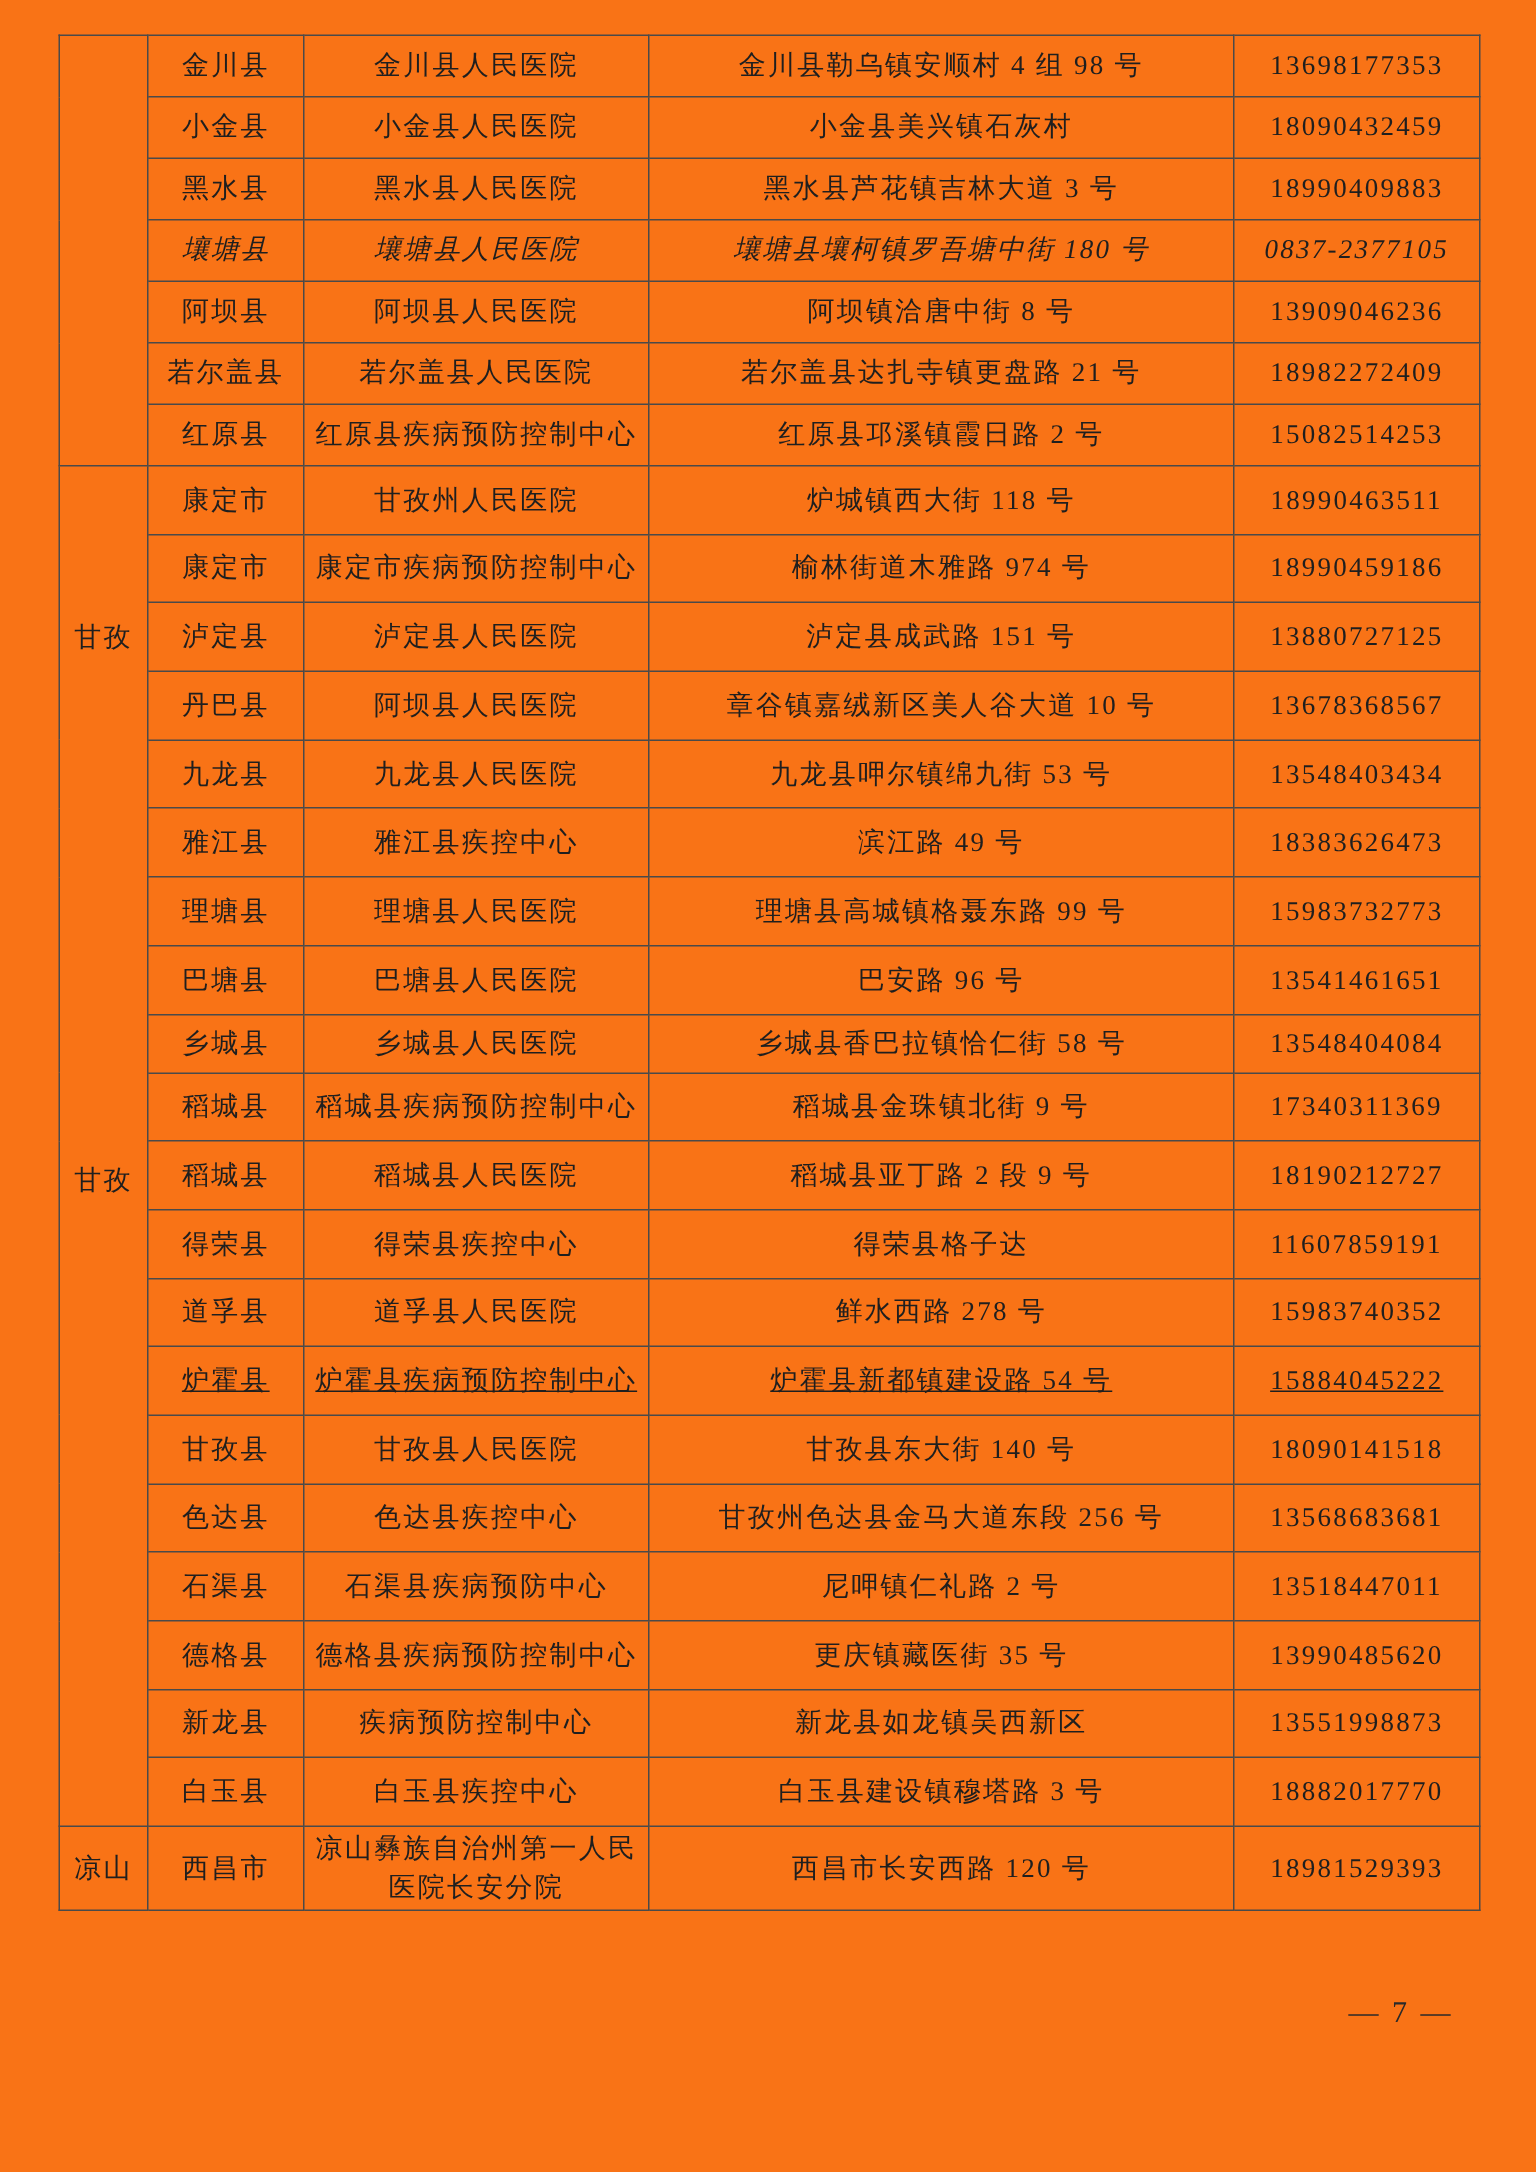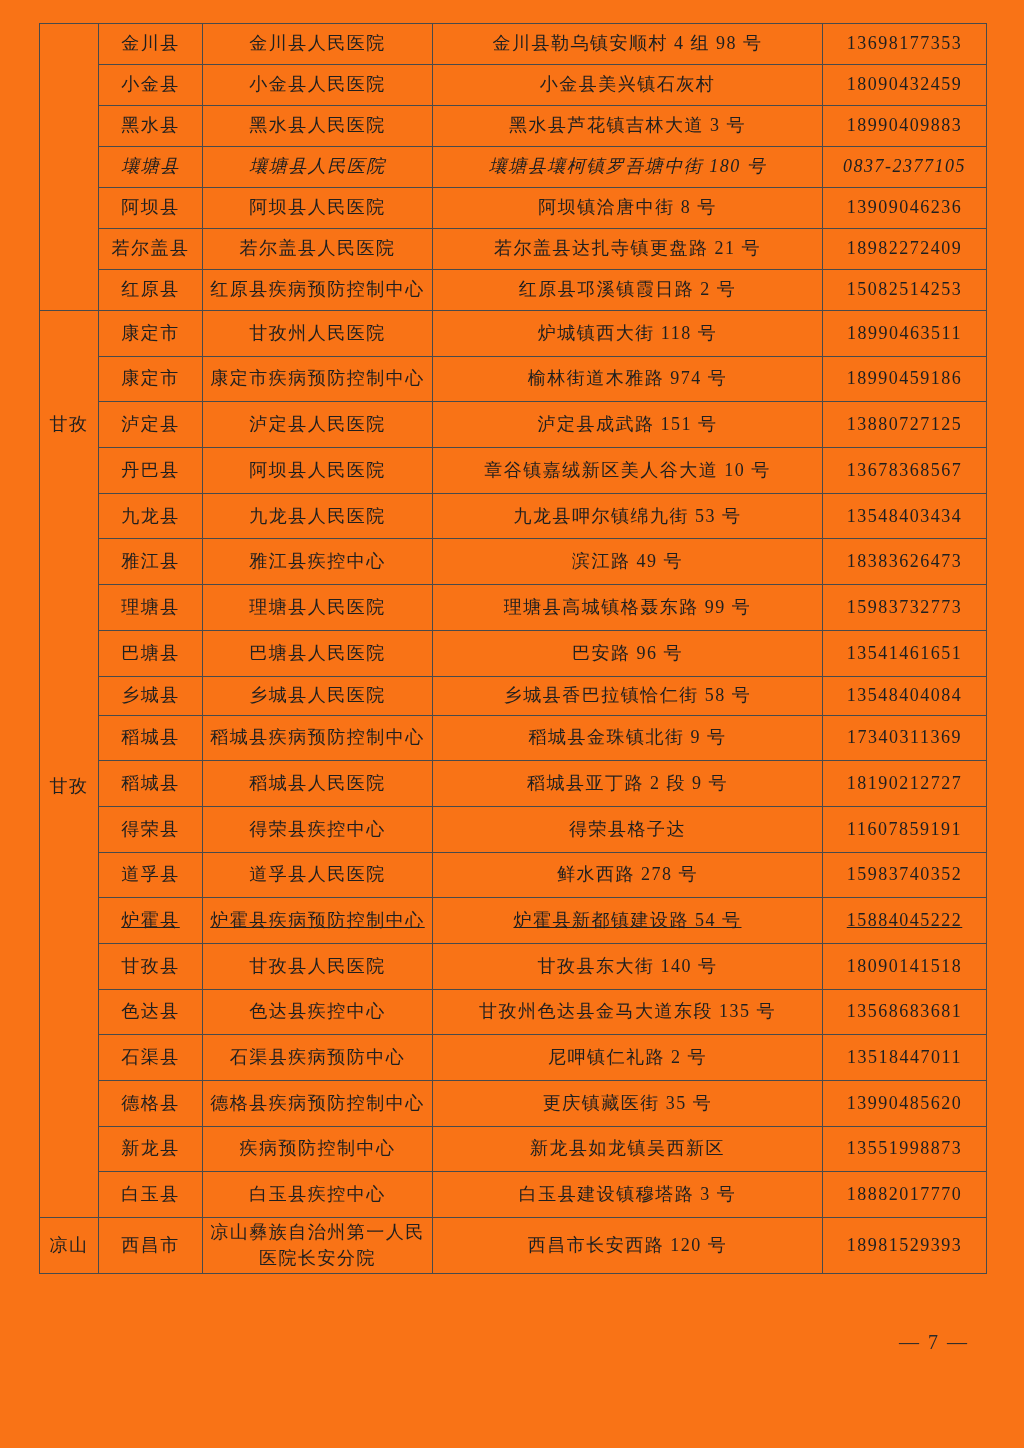--- a/index.html
+++ b/index.html
@@ -217,21 +217,21 @@
         </tr>
         <tr style="height: 45.7px;">
           <td class="cell-county">甘孜县</td>
           <td class="cell-institution">甘孜县人民医院</td>
           <td class="cell-address">甘孜县东大街 140 号</td>
           <td class="cell-phone">18090141518</td>
         </tr>
         <tr style="height: 45.7px;">
           <td class="cell-county">色达县</td>
           <td class="cell-institution">色达县疾控中心</td>
-          <td class="cell-address">甘孜州色达县金马大道东段 135 号</td>
+          <td class="cell-address">甘孜州色达县金马大道东段 256 号</td>
           <td class="cell-phone">13568683681</td>
         </tr>
         <tr style="height: 45.7px;">
           <td class="cell-county">石渠县</td>
           <td class="cell-institution">石渠县疾病预防中心</td>
           <td class="cell-address">尼呷镇仁礼路 2 号</td>
           <td class="cell-phone">13518447011</td>
         </tr>
         <tr style="height: 45.7px;">
           <td class="cell-county">德格县</td>

